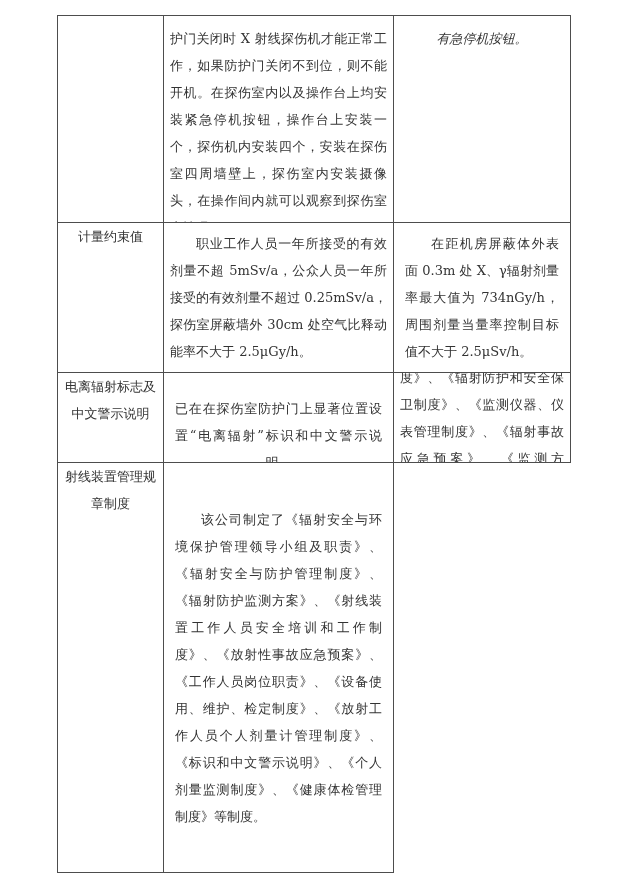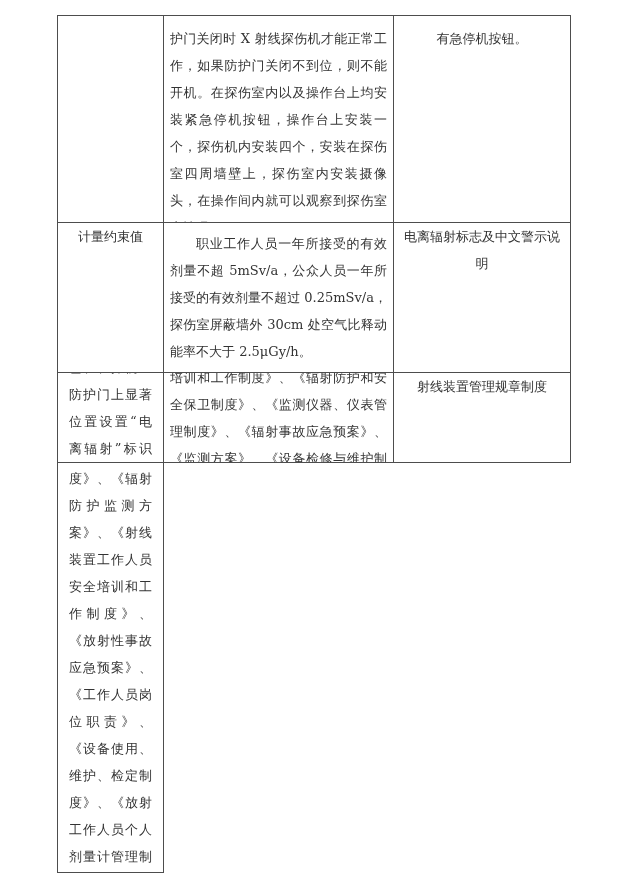--- a/index.html
+++ b/index.html
@@ -60,20 +60,21 @@
     margin: 0;
     text-align: justify;
     text-justify: inter-ideograph;
     word-break: break-all;
   }
   .para.indent {
     text-indent: 2em;
   }
   .para.center {
     text-align: center;
+    font-style: italic;
   }
   .para.last-center {
     text-align: justify;
     text-align-last: center;
     margin-top: 35px;
   }
 </style>
 </head>
 <body>
 
@@ -89,20 +90,23 @@
     <div class="cell text rightcol top">
       <p class="para center">有急停机按钮。</p>
     </div>
 
     <div class="cell label">
       <span>计量约束值</span>
     </div>
     <div class="cell text">
       <p class="para indent">职业工作人员一年所接受的有效剂量不超 5mSv/a，公众人员一年所接受的有效剂量不超过 0.25mSv/a，探伤室屏蔽墙外 30cm 处空气比释动能率不大于 2.5μGy/h。</p>
     </div>
+    <div class="cell text rightcol">
+      <p class="para indent">在距机房屏蔽体外表面 0.3m 处 X、γ辐射剂量率最大值为 734nGy/h，周围剂量当量率控制目标值不大于 2.5μSv/h。</p>
+    </div>
 
     <div class="cell label">
       <span>电离辐射标志及中文警示说明</span>
     </div>
     <div class="cell text rightcol">
       <p class="para last-center">已在在探伤室防护门上显著位置设置“电离辐射”标识和中文警示说明。</p>
     </div>
 
     <div class="cell text">
       <p class="para indent">《X 射线装置使用防护管理人员与工作人员岗位职责》、《X 射线装置管理制度》、《X 射线机使用程序和操作制度》、《辐射工作人员安全培训和工作制度》、《辐射防护和安全保卫制度》、《监测仪器、仪表管理制度》、《辐射事故应急预案》、《监测方案》、《设备检修与维护制度》、《放射工作人员接受个人剂量档案管理制度》及《射线防护安全领导小组》等规章制度得到落实，记录完备。</p>

